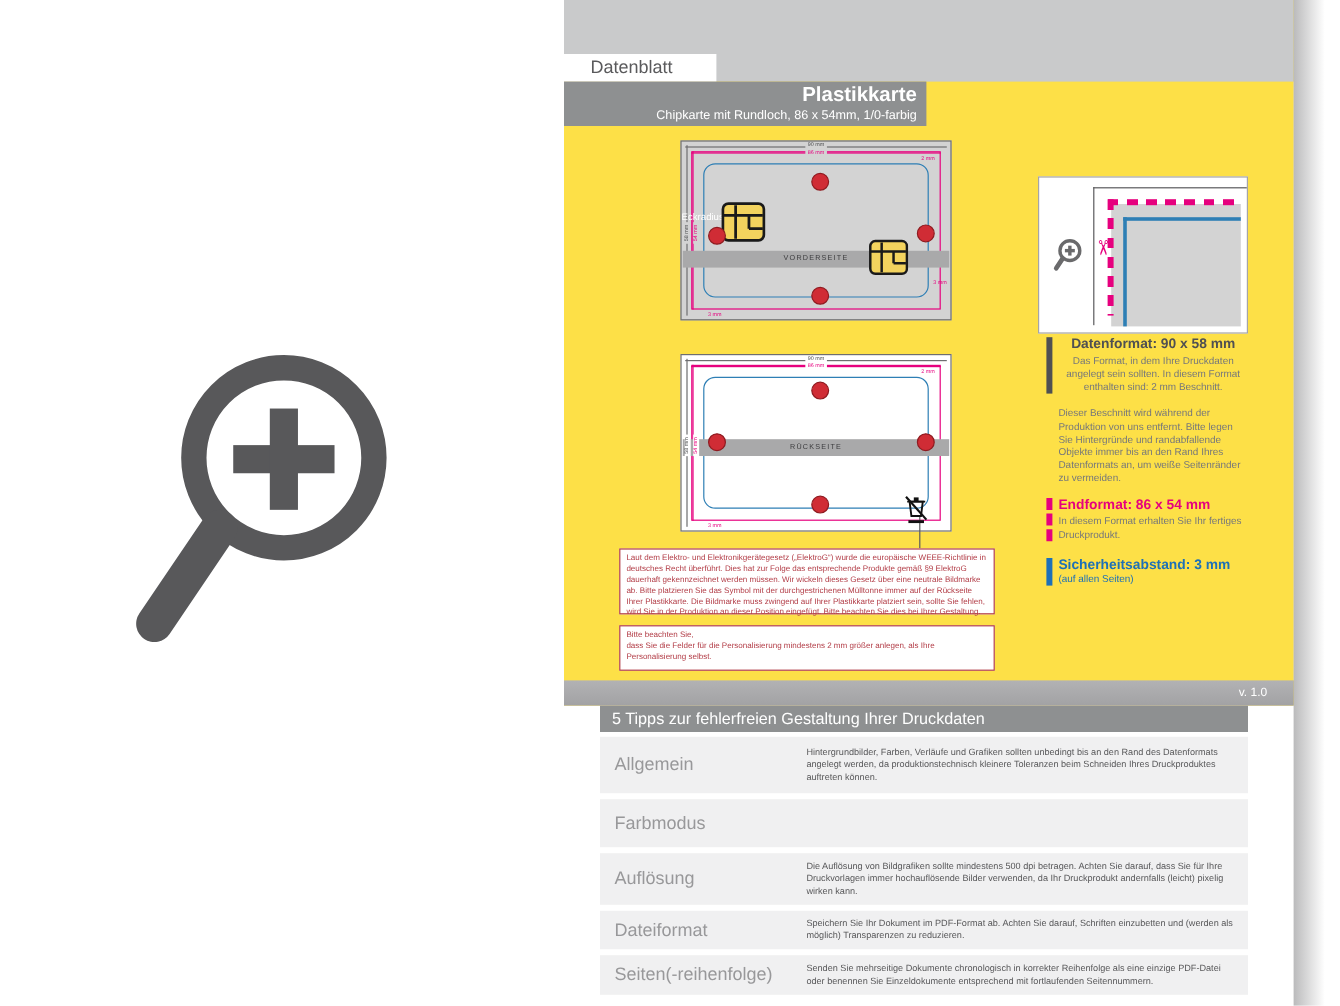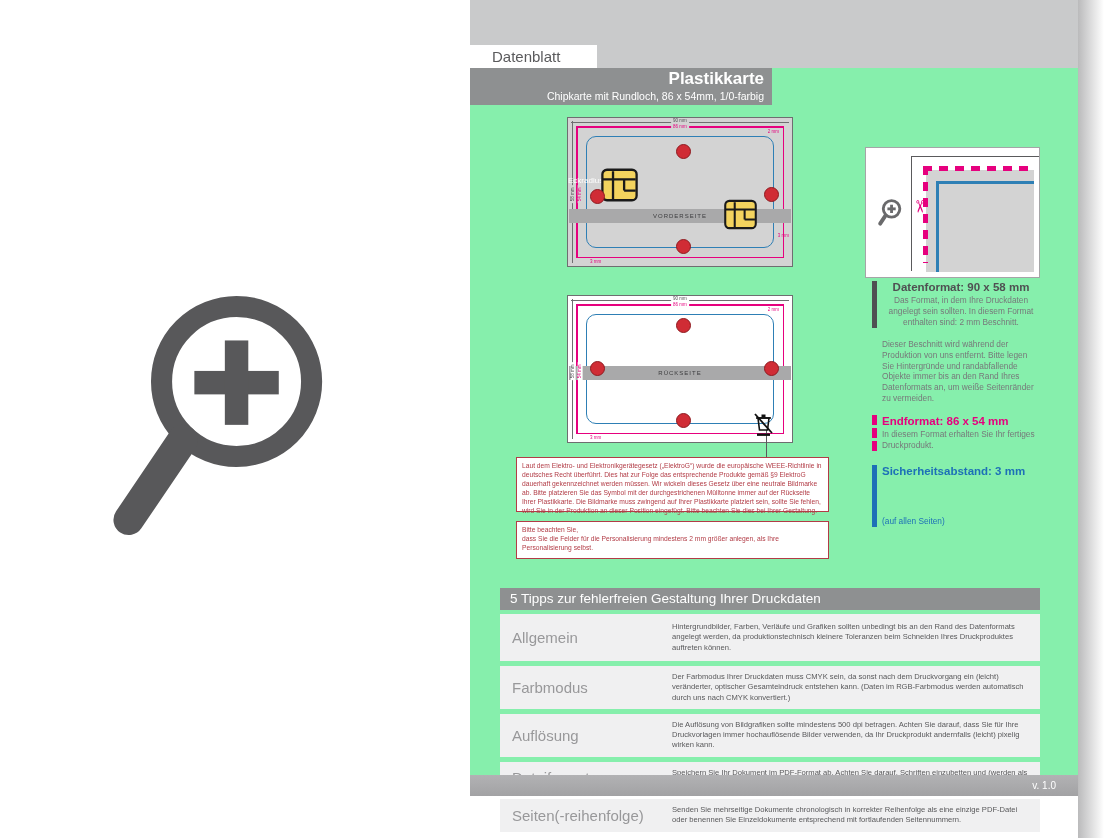--- a/index.html
+++ b/index.html
@@ -2,21 +2,21 @@
 <html><head>
 <meta charset="utf-8">
 <style>
   html,body{margin:0;padding:0;}
   body{
     width:1117px;height:838px;position:relative;overflow:hidden;
     background:#ffffff;
     font-family:"Liberation Sans",sans-serif;
     color:#58585a;
   }
-  .page{position:absolute;left:470px;top:0;width:608px;height:796px;background:#86efac;}
+  .page{position:absolute;left:470px;top:0;width:608px;height:588px;background:#fde047;}
   .page-shadow{position:absolute;left:1078px;top:0;width:26px;height:838px;
     background:linear-gradient(to right,rgba(130,130,132,.55),rgba(255,255,255,0));}
   
   .header-strip{position:absolute;left:0;top:0;right:0;height:68px;background:#c9cacb;}
   .datenblatt-tab{position:absolute;left:0;top:45px;width:127px;height:23px;background:#ffffff;
     font-size:15px;color:#5a5a5c;line-height:23px;padding-left:22px;box-sizing:border-box;}
   .title-band{position:absolute;left:0;top:68px;width:302px;height:37px;background:#8e9091;
     color:#fff;text-align:right;box-sizing:border-box;padding:1px 8px 0 0;}
   .title-band .title{font-size:17px;font-weight:bold;line-height:20px;}
   .title-band .subtitle{font-size:10.5px;line-height:14px;}
@@ -68,21 +68,21 @@
   .mini-zoom{position:absolute;left:10px;top:50px;}
   .info{position:absolute;left:402px;width:168px;box-sizing:border-box;}
   .info .hd{font-size:11.5px;font-weight:bold;line-height:1.15;}
   .info .bd{font-size:8.3px;line-height:1.3;color:#77787a;margin-top:1px;}
   .acc-dark{border-left:5px solid #4f5052;padding-left:5px;text-align:center;}
   .acc-mag{border-left:5px dashed #e6007e;padding-left:5px;}
   .acc-blue{border-left:5px solid #1d70b7;padding-left:5px;}
   .hd-dark{color:#4f5052;}
   .hd-mag{color:#e6007e;}
   .hd-blue{color:#1d70b7;}
-  .sub-blue{color:#1d70b7;font-size:8.3px;line-height:1.2;margin-top:39px;}
+  .sub-blue{color:#1d70b7;font-size:8.3px;line-height:1.2;}
   
   .tips-heading{position:absolute;left:30px;top:588px;width:540px;height:22px;background:#8e9091;
     color:#fff;font-size:13.5px;line-height:22px;padding-left:10px;box-sizing:border-box;}
   .tips-rows{position:absolute;left:30px;top:614px;width:540px;}
   .tip-row{display:flex;background:#f0f0f1;margin-bottom:5px;align-items:center;}
   .tip-label{flex:0 0 148px;padding-left:12px;font-size:15px;color:#98989a;}
   .tip-text{flex:1;font-size:7.6px;line-height:1.35;color:#58585a;padding:6px 12px 6px 12px;}
   .r1{min-height:47px;} .r2{min-height:40px;} .r3{min-height:40px;} .r4{min-height:30px;} .r5{min-height:27px;}
   
   .footer{position:absolute;left:0;right:0;bottom:0;height:21px;background:linear-gradient(#b2b2b4,#a2a2a4);
@@ -207,21 +207,20 @@
   </div>
 
   <div class="tips-heading">5 Tipps zur fehlerfreien Gestaltung Ihrer Druckdaten</div>
   <div class="tips-rows">
     <div class="tip-row r1">
       <div class="tip-label">Allgemein</div>
       <div class="tip-text">Hintergrundbilder, Farben, Verläufe und Grafiken sollten unbedingt bis an den Rand des Datenformats angelegt werden, da produktionstechnisch kleinere Toleranzen beim Schneiden Ihres Druckproduktes auftreten können.</div>
     </div>
     <div class="tip-row r2">
       <div class="tip-label">Farbmodus</div>
-      <div class="tip-text">Der Farbmodus Ihrer Druckdaten muss CMYK sein, da sonst nach dem Druckvorgang ein (leicht) veränderter, optischer Gesamteindruck entstehen kann. (Daten im RGB-Farbmodus werden automatisch durch uns nach CMYK konvertiert.)</div>
     </div>
     <div class="tip-row r3">
       <div class="tip-label">Auflösung</div>
       <div class="tip-text">Die Auflösung von Bildgrafiken sollte mindestens 500 dpi betragen. Achten Sie darauf, dass Sie für Ihre Druckvorlagen immer hochauflösende Bilder verwenden, da Ihr Druckprodukt andernfalls (leicht) pixelig wirken kann.</div>
     </div>
     <div class="tip-row r4">
       <div class="tip-label">Dateiformat</div>
       <div class="tip-text">Speichern Sie Ihr Dokument im PDF-Format ab. Achten Sie darauf, Schriften einzubetten und (werden als möglich) Transparenzen zu reduzieren.</div>
     </div>
     <div class="tip-row r5">

